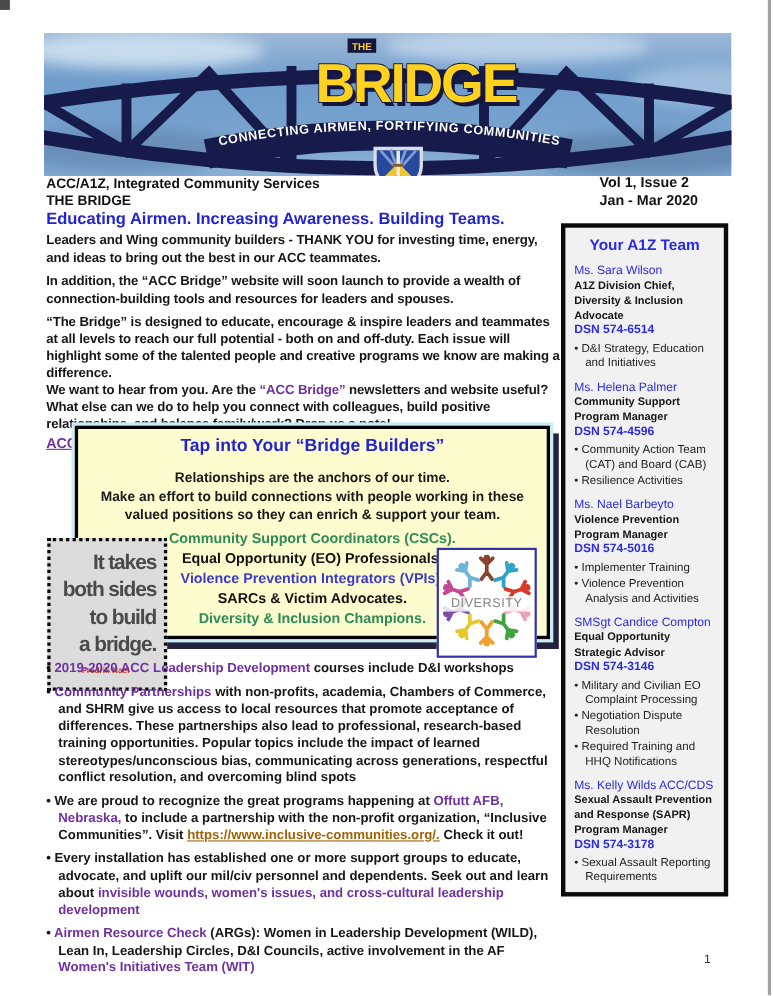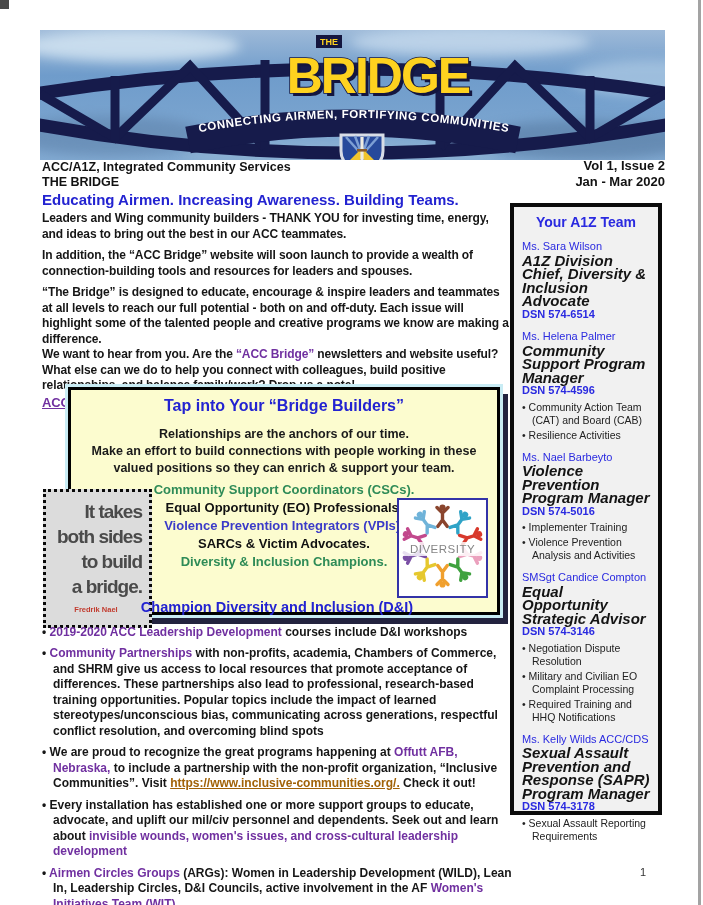--- a/index.html
+++ b/index.html
@@ -12,32 +12,32 @@
 
   
   .corner-mark { left:0; top:0; width:9px; height:9px; background:#4a4a4a; }
   .page-edge-right { right:2px; top:0; bottom:0; width:3px; background:#a3a3a3; }
 
   
   .masthead { left:40px; top:30px; width:625px; height:130px; }
 
   
   .org-block { left:42px; top:160px; width:400px; font-weight:bold; font-size:12.5px; line-height:15px; color:#121212; }
-  .vol-block { left:545px; top:158px; width:120px; text-align:right; font-weight:bold; font-size:13px; line-height:16px; color:#121212; }
+  .vol-block { left:545px; top:158px; width:120px; text-align:left; font-weight:bold; font-size:13px; line-height:16px; color:#121212; }
   .headline { left:42px; top:191px; width:480px; font-weight:bold; font-size:15px; color:#2323d1; }
 
   
   .intro { left:42px; top:211px; width:470px; font-size:12px; font-weight:bold; line-height:15.5px; color:#161616; letter-spacing:-0.1px; }
   .intro p { margin-bottom:6px; }
   .hl-purple { color:#7030a0; font-weight:bold; }
   a.email-link { color:#7030a0; font-weight:bold; font-size:13px; text-decoration:underline; }
 
   
   .yellow-box {
-    left:68px; top:387px; width:432px; height:228px;
+    left:68px; top:387px; width:432px; height:194px;
     background:#fcfccf; border:3px solid #000;
     box-shadow:0 0 0 3px #c9ecf4, 7px 8px 0 1px #23233f;
     text-align:center;
   }
   .yb-title { margin-top:7px; font-size:16px; font-weight:bold; color:#2323d1; }
   .yb-line1 { margin-top:12px; font-size:12.5px; font-weight:bold; color:#1a1a1a; }
   .yb-line2 { margin-top:2px; padding:0 14px; font-size:12.5px; font-weight:bold; line-height:16.5px; color:#1a1a1a; }
   .yb-roles { margin-top:5px; font-size:13px; font-weight:bold; line-height:18px; }
 
   
@@ -68,21 +68,21 @@
   a.green-link { color:#a16207; font-weight:bold; text-decoration:underline; }
 
   
   .sidebar {
     left:510px; top:203px; width:152px; height:612px;
     background:#f1f1f1; border:4px solid #0b0b0b; padding:7px 8px;
   }
   .sb-title { text-align:center; font-size:14px; font-weight:bold; color:#2a2ae0; margin-bottom:10px; }
   .member { margin-bottom:9px; }
   .m-name { font-size:11px; font-weight:normal; color:#2a2ae0; line-height:13.5px; }
-  .m-role { font-size:15px; font-weight:bold; color:#141414; line-height:13.5px;font-style:italic; }
+  .m-role { font-size:10px; font-weight:bold; color:#141414; line-height:13.5px; }
   .m-dsn  { font-size:11px; font-weight:bold; color:#2a2ae0; line-height:13.5px; }
   .m-duties { margin-top:3px; list-style:none; }
   .m-duties li { font-size:10.5px; line-height:13px; color:#222; padding-left:10px; text-indent:-10px; margin-bottom:2px; }
   .m-duties li::before { content:"• "; }
 
   .page-number { left:640px; top:866px; font-size:11px; color:#333; }
 </style>
 </head>
 <body>
 
@@ -234,35 +234,37 @@
         <g transform="rotate(324 43.5 46) translate(43.5,16)">
           <circle cx="0" cy="-8.5" r="3.1" fill="#6fb3d9"></circle>
           <path d="M0,-4 L0,4 M0,-3 L5.5,-8.5 M0,-3 L-5.5,-8.5 M0,4 L4.8,10.5 M0,4 L-4.8,10.5" stroke="#6fb3d9" stroke-width="3.4" stroke-linecap="round" fill="none"></path>
         </g>
       </g>
   </svg>
   <div class="dl-label">DIVERSITY</div>
 </div>
 
 <div class="abs dni">
-  <div class="dni-title">Champion Diversity and Inclusion (D&amp;I)</div>
   <div class="bullet"><span class="hl-purple">2019-2020 ACC Leadership Development</span><span> courses include D&amp;I workshops</span></div>
   <div class="bullet"><span class="hl-purple">Community Partnerships</span><span> with non-profits, academia, Chambers of Commerce, and SHRM give us access to local resources that promote acceptance of differences.  These partnerships also lead to professional, research-based training opportunities. Popular topics include the impact of learned stereotypes/unconscious bias, communicating across generations, respectful conflict resolution, and overcoming blind spots</span></div>
   <div class="bullet"><span>We are proud to recognize the great programs happening at </span><span class="hl-purple">Offutt AFB, Nebraska,</span><span> to include a partnership with the non-profit organization, “Inclusive Communities”. Visit </span><a class="green-link" href="#">https://www.inclusive-communities.org/.</a><span>  Check it out!</span></div>
   <div class="bullet"><span>Every installation has established one or more support groups to educate, advocate, and uplift our mil/civ personnel and dependents.  Seek out and learn about </span><span class="hl-purple">invisible wounds, women's issues, and cross-cultural leadership development</span></div>
-  <div class="bullet"><span class="hl-purple">Airmen Circles Groups</span><span> (ARGs): </span><span>Women in Leadership Development (WILD), Lean In, Leadership Circles, D&amp;I Councils, active involvement in the AF </span><span class="hl-purple">Women's Initiatives Team (WIT)</span></div>
+  <div class="bullet"><span class="hl-purple">Airmen Resource Check</span><span> (ARGs): </span><span>Women in Leadership Development (WILD), Lean In, Leadership Circles, D&amp;I Councils, active involvement in the AF </span><span class="hl-purple">Women's Initiatives Team (WIT)</span></div>
 </div>
 
 <div class="abs sidebar">
   <div class="sb-title">Your A1Z Team</div>
 
   <div class="member">
     <div class="m-name">Ms. Sara Wilson</div>
     <div class="m-role">A1Z Division Chief, Diversity &amp; Inclusion Advocate</div>
     <div class="m-dsn">DSN 574-6514</div>
+    <ul class="m-duties">
+      <li>D&amp;I Strategy, Education and Initiatives</li>
+    </ul>
   </div>
 
   <div class="member">
     <div class="m-name">Ms. Helena Palmer</div>
     <div class="m-role">Community Support Program Manager</div>
     <div class="m-dsn">DSN 574-4596</div>
     <ul class="m-duties">
       <li>Community Action Team (CAT) and Board (CAB)</li>
       <li>Resilience Activities</li>
     </ul>
@@ -276,22 +278,22 @@
       <li>Implementer Training</li>
       <li>Violence Prevention Analysis and Activities</li>
     </ul>
   </div>
 
   <div class="member">
     <div class="m-name">SMSgt Candice Compton</div>
     <div class="m-role">Equal Opportunity Strategic Advisor</div>
     <div class="m-dsn">DSN 574-3146</div>
     <ul class="m-duties">
+      <li>Military and Civilian EO Complaint Processing</li>
       <li>Negotiation Dispute Resolution</li>
-      <li>Military and Civilian EO Complaint Processing</li>
       <li>Required Training and HHQ Notifications</li>
     </ul>
   </div>
 
   <div class="member">
     <div class="m-name">Ms. Kelly Wilds ACC/CDS</div>
     <div class="m-role">Sexual Assault Prevention and Response (SAPR) Program Manager</div>
     <div class="m-dsn">DSN 574-3178</div>
     <ul class="m-duties">
       <li>Sexual Assault Reporting Requirements</li>

